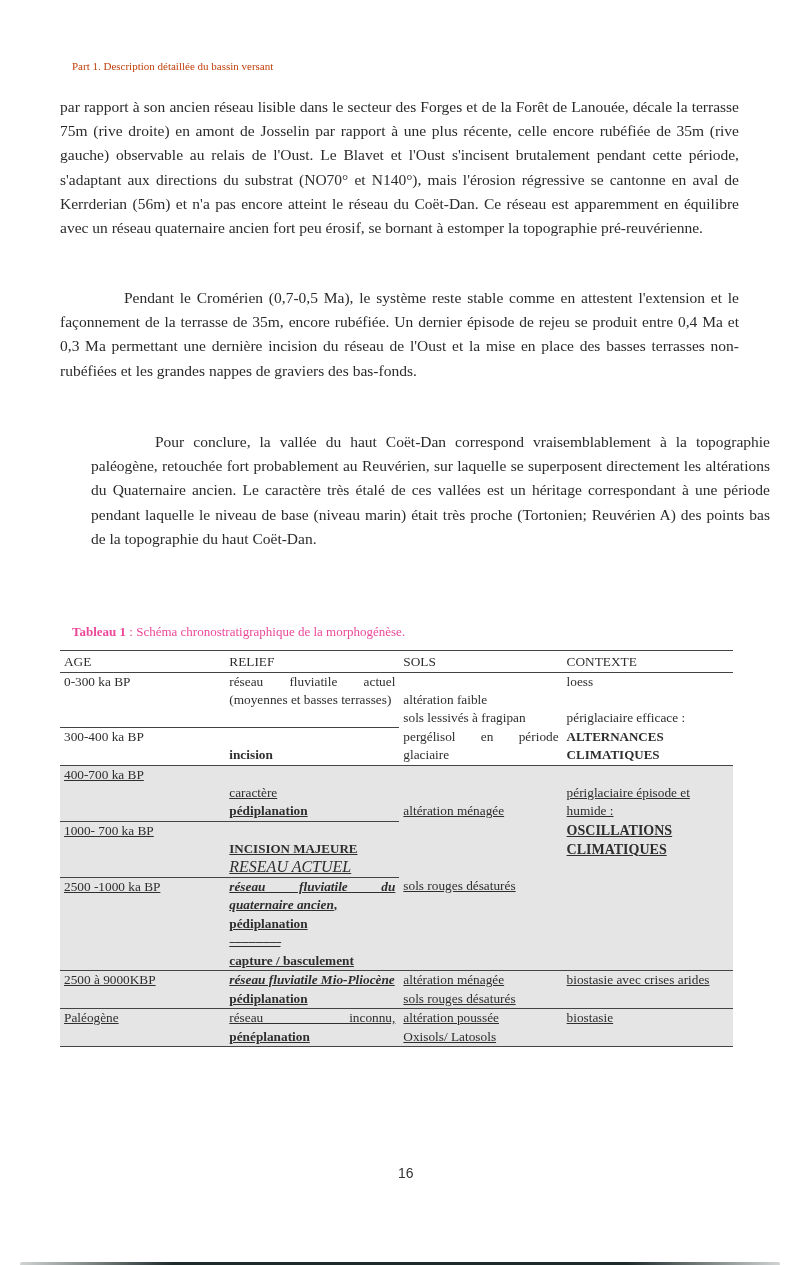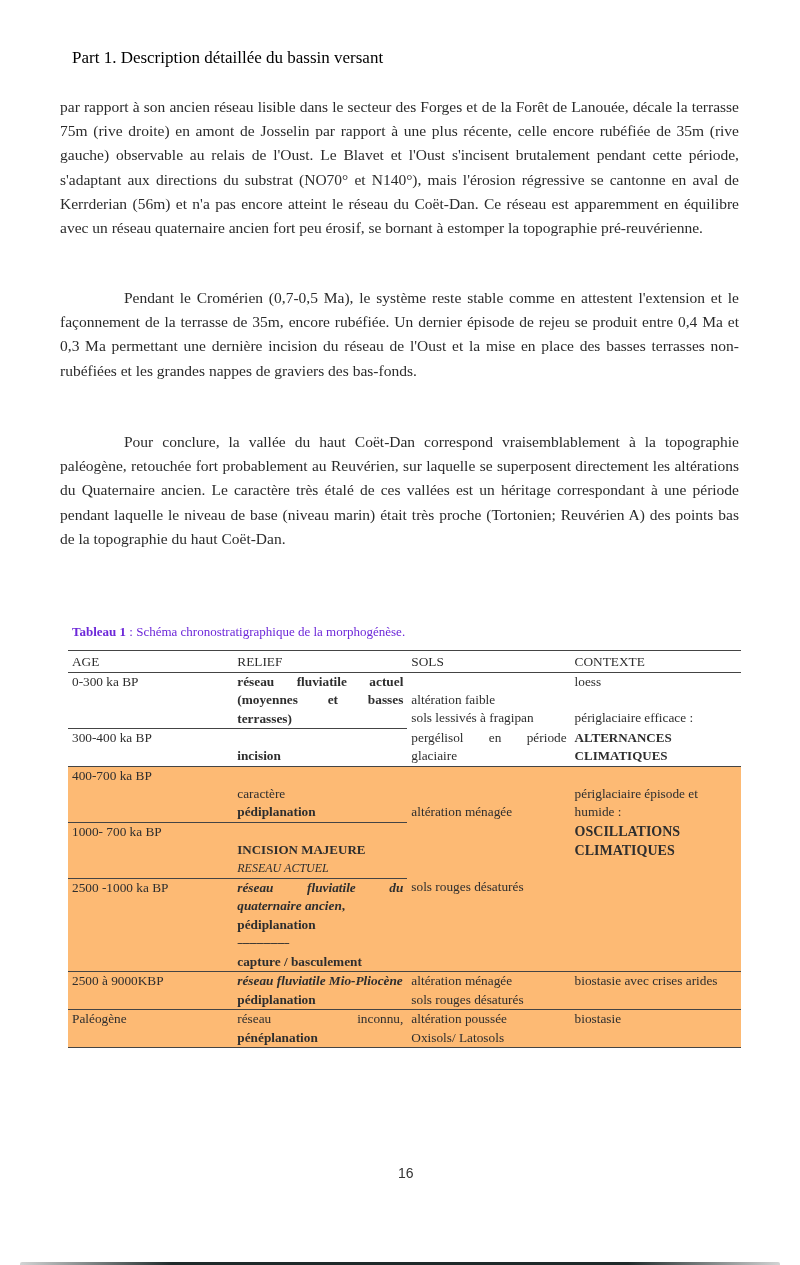--- a/index.html
+++ b/index.html
@@ -2,49 +2,49 @@
 <html><head>
 <meta charset="utf-8">
 <style>
   html, body { margin: 0; padding: 0; }
   body {
     width: 800px; height: 1265px; background: #ffffff; position: relative;
     font-family: "Liberation Serif", "DejaVu Serif", serif; color: #2a2a2a;
     overflow: hidden;
   }
   .running-header {
-    position: absolute; left: 72px; top: 48px; font-size: 17px; color: #000000;
+    position: absolute; left: 72px; top: 60px; font-size: 11px; color: #c2410c;
   }
   .body-text {
     position: absolute; left: 60px; width: 679px; font-size: 15.5px;
     line-height: 24.2px; text-align: justify; color: #2b2b2b;
   }
   .body-text p { margin: 0; }
   .indent { text-indent: 64px; }
   #para1 { top: 95px; }
   #para2 { top: 286px; }
-  #para3 { top: 430px; }
+  #para3 { top: 430px; margin-left: 31px; }
 
   .caption {
-    position: absolute; left: 72px; top: 624px; font-size: 13px; color: #6d28d9;
+    position: absolute; left: 72px; top: 624px; font-size: 13px; color: #ec4899;
   }
   .caption b { font-weight: bold; }
 
   .table-wrap {
-    position: absolute; left: 68px; top: 650px; width: 673px;
+    position: absolute; left: 60px; top: 650px; width: 673px;
   }
   table { border-collapse: collapse; width: 100%; font-size: 13.3px; line-height: 18.5px; color: #2e2e2e; }
   td { vertical-align: top; padding: 0 4px; }
   .c1 { width: 162px; }
   .c2 { width: 170px; text-align: justify; }
   .c3 { width: 160px; }
   .c4 { width: 165px; }
   .hdr td { border-top: 1.5px solid #444; border-bottom: 1.5px solid #444; padding-top: 2px; }
   .rowline td { border-bottom: 1.5px solid #444; }
-  .shaded { background: #fdba74; }
+  .shaded { background: #e5e5e5; text-decoration: underline; }
   .bold { font-weight: bold; }
   .italic { font-style: italic; }
   .smallcaps { font-weight: bold; font-size: 13px; }
   .bigbold { font-weight: bold; font-size: 14px; line-height: 19px; }
   .dashes { letter-spacing: -1px; }
 
   .page-number {
     position: absolute; left: 398px; top: 1165px; font-family: "Liberation Sans", "DejaVu Sans", sans-serif;
     font-size: 14px; color: #333;
   }
@@ -78,21 +78,21 @@
     <tbody>
         <tr class="hdr">
       <td class="c1">AGE</td>
       <td class="c2">RELIEF</td>
       <td class="c3">SOLS</td>
       <td class="c4">CONTEXTE</td>
     </tr>
 
     <tr>
       <td class="c1" style="border-bottom:1.5px solid #444;margin-top:44px;">0-300 ka BP</td>
-      <td class="c2" style="border-bottom:1.5px solid #444;font-weight:bold;">réseau fluviatile actuel (moyennes et basses terrasses)</td>
+      <td class="c2" style="border-bottom:1.5px solid #444;">réseau fluviatile actuel (moyennes et basses terrasses)</td>
       <td class="c3" rowspan="1">
         <div style="height:18px;"></div>
         <div>altération faible</div>
         <div>sols lessivés à fragipan</div>
       </td>
       <td class="c4">
         <div>loess</div>
         <div style="height:18px;"></div>
         <div>périglaciaire efficace :</div>
       </td>
@@ -133,21 +133,21 @@
       </td>
     </tr>
     <tr class="shaded">
       <td class="c1" style="border-bottom:1.5px solid #444;">
         <div>1000- 700 ka BP</div>
         <div style="height:36px;"></div>
       </td>
       <td class="c2" style="border-bottom:1.5px solid #444;margin-top:8px;">
         <div style="height:18px;"></div>
         <div class="smallcaps">INCISION MAJEURE</div>
-        <div class="italic" style="font-size:12px;">RESEAU ACTUEL</div>
+        <div class="italic" style="font-size:16px;">RESEAU ACTUEL</div>
       </td>
     </tr>
 
     <tr class="shaded rowline">
       <td class="c1">2500 -1000 ka BP</td>
       <td class="c2">
         <div class="bold italic"><span>réseau fluviatile du quaternaire ancien</span><span style="font-style:normal;">,</span></div>
         <div class="bold">pédiplanation</div>
         <div class="bold dashes" style="font-size:10px;">----------------------</div>
         <div class="bold">capture / basculement</div>

